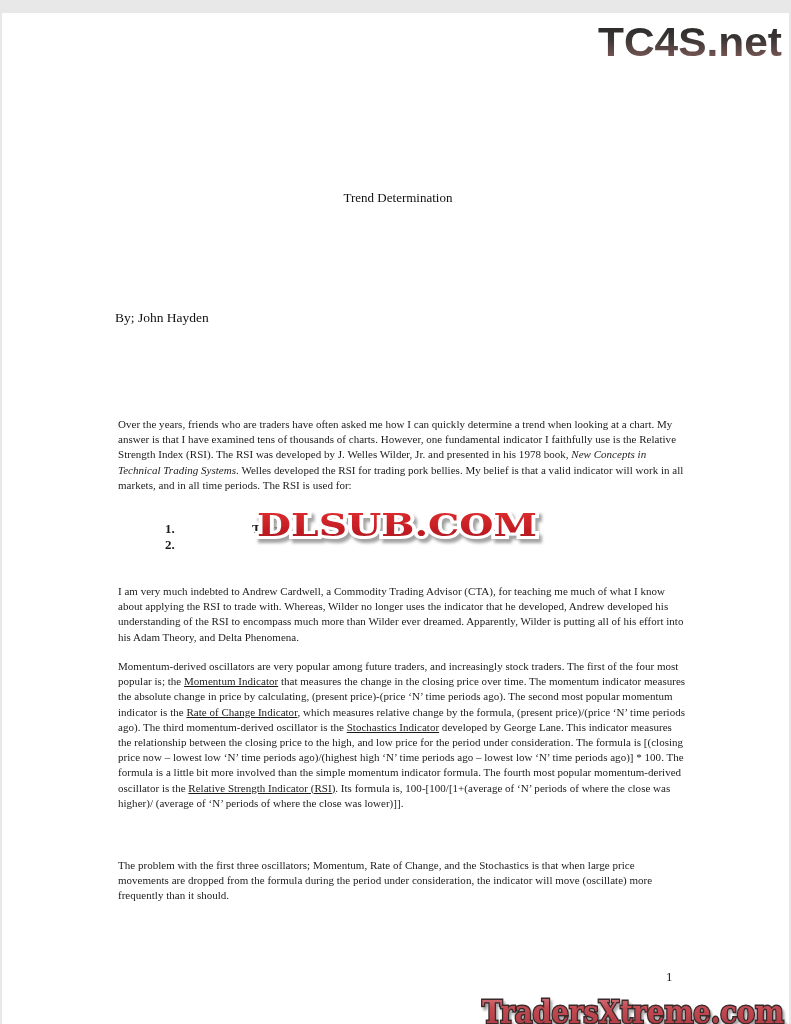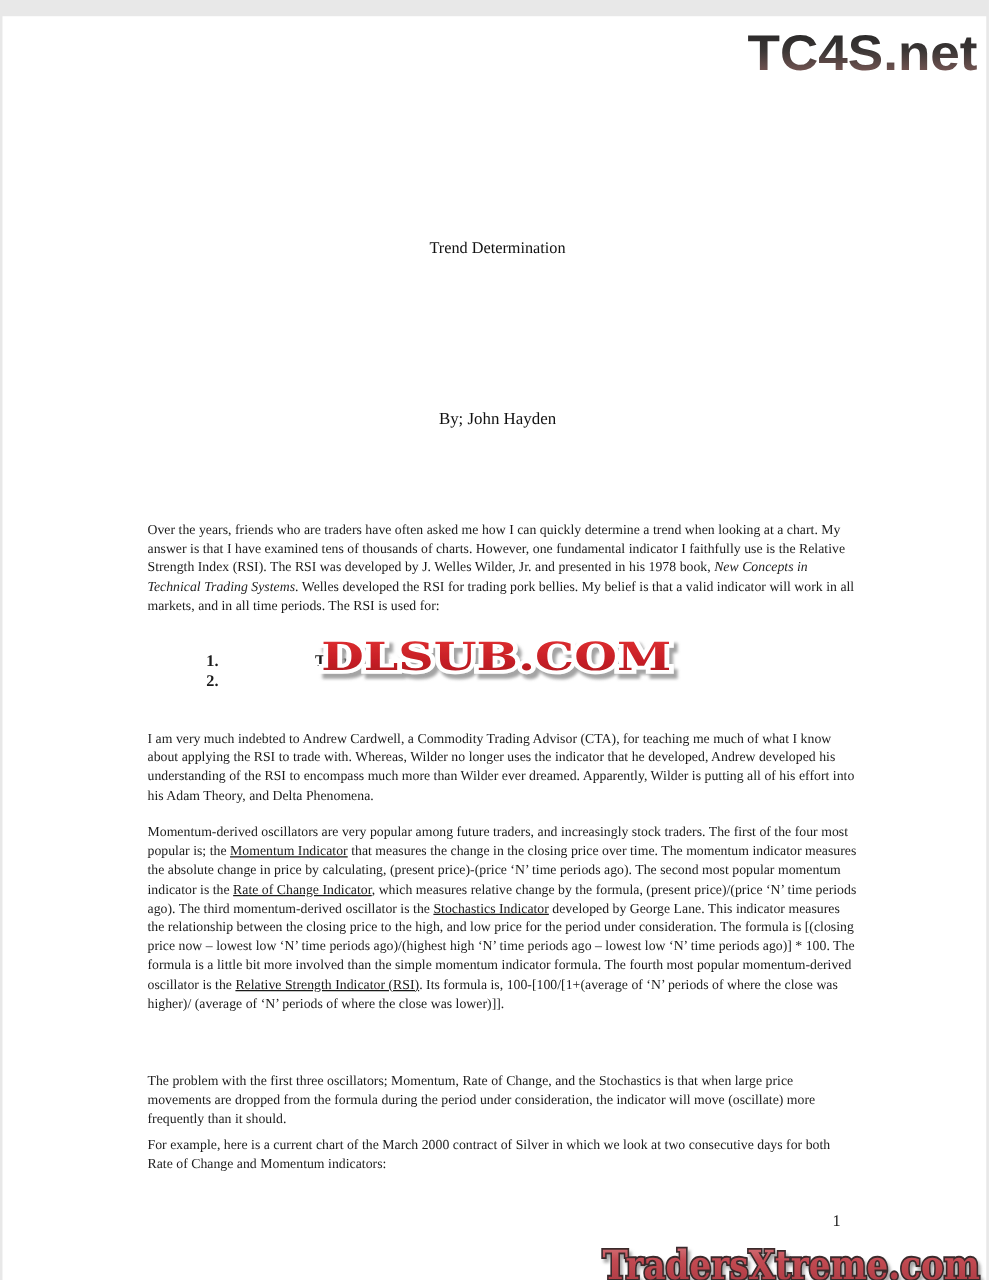--- a/index.html
+++ b/index.html
@@ -8,22 +8,22 @@
     overflow:hidden;font-family:"Liberation Serif", serif;color:#1b1b1b;
     margin:13px auto;
     padding-left:13px;
   }
   .logo-svg{position:absolute;}
   .doc-title{
     position:absolute;left:113px;top:172px;width:566px;
     text-align:center;font-size:13px;line-height:26.5px;color:#111;
   }
   .byline{
-    position:absolute;left:113px;top:314px;width:566px;
-    text-align:center;font-size:13.5px;color:#111;
+    position:absolute;left:113px;top:297px;width:566px;
+    text-align:left;font-size:13.5px;color:#111;
   }
   .para{
     position:absolute;left:116px;width:568px;
     font-size:11px;line-height:15.2px;letter-spacing:0.02px;
     text-align:left;margin:0;
   }
   .it{font-style:italic;}
   .ul{text-decoration:underline;}
   .b{font-weight:bold;}
   .list-row{position:absolute;left:116px;width:568px;height:16px;font-size:13px;}
@@ -77,21 +77,20 @@
     </defs>
     <text x="8" y="34" font-family="DejaVu Serif, serif" font-weight="bold" font-size="31" textLength="280" lengthAdjust="spacingAndGlyphs" fill="url(#wmGrad)" stroke="#ffffff" stroke-width="6" paint-order="stroke" filter="url(#wmShadow)">DLSUB.COM</text>
   </svg>
 
   <p class="para" style="top:571px;">I am very much indebted to Andrew Cardwell, a Commodity Trading Advisor (CTA), for teaching me much of what I know about applying the RSI to trade with. Whereas, Wilder no longer uses the indicator that he developed, Andrew developed his understanding of the RSI to encompass much more than Wilder ever dreamed. Apparently, Wilder is putting all of his effort into his Adam Theory, and Delta Phenomena.</p>
 
   <p class="para" style="top:646px;"><span>Momentum-derived oscillators are very popular among future traders, and increasingly stock traders. The first of the four most popular is; the </span><span class="ul">Momentum Indicator</span><span> that measures the change in the closing price over time. The momentum indicator measures the absolute change in price by calculating,  (present price)-(price ‘N’ time periods ago). The second most popular momentum indicator is the </span><span class="ul">Rate of Change Indicator</span><span>, which measures relative change by the formula, (present price)/(price ‘N’ time periods ago). The third momentum-derived oscillator is the </span><span class="ul">Stochastics Indicator</span><span> developed by George Lane. This indicator measures the relationship between the closing price to the high, and low price for the period under consideration. The formula is [(closing price now – lowest low ‘N’ time periods ago)/(highest high ‘N’ time periods ago – lowest low ‘N’ time periods ago)] * 100. The formula is a little bit more involved than the simple momentum indicator formula. The fourth most popular momentum-derived oscillator is the </span><span class="ul">Relative Strength Indicator (RSI)</span><span>. Its formula is, 100-[100/[1+(average of ‘N’ periods of where the close was higher)/ (average of ‘N’ periods of where the close was lower)]].</span></p>
 
   <p class="para" style="top:845px;">The problem with the first three oscillators; Momentum, Rate of Change, and the Stochastics is that when large price movements are dropped from the formula during the period under consideration, the indicator will move (oscillate) more frequently than it should.</p>
 
-  <p class="para" style="top:896px;">For example, here is a current chart of the March 2000 contract of Silver in which we look at two consecutive days for both Rate of Change and Momentum indicators:</p>
 
   <div class="page-number">1</div>
 
   <svg class="logo-svg" style="left:472px;top:974px;" width="319" height="50">
     <defs>
       <linearGradient id="txGrad" x1="0" y1="0" x2="0" y2="1">
         <stop offset="0%" stop-color="#d88086"></stop>
         <stop offset="40%" stop-color="#c34a52"></stop>
         <stop offset="100%" stop-color="#a93841"></stop>
       </linearGradient>

